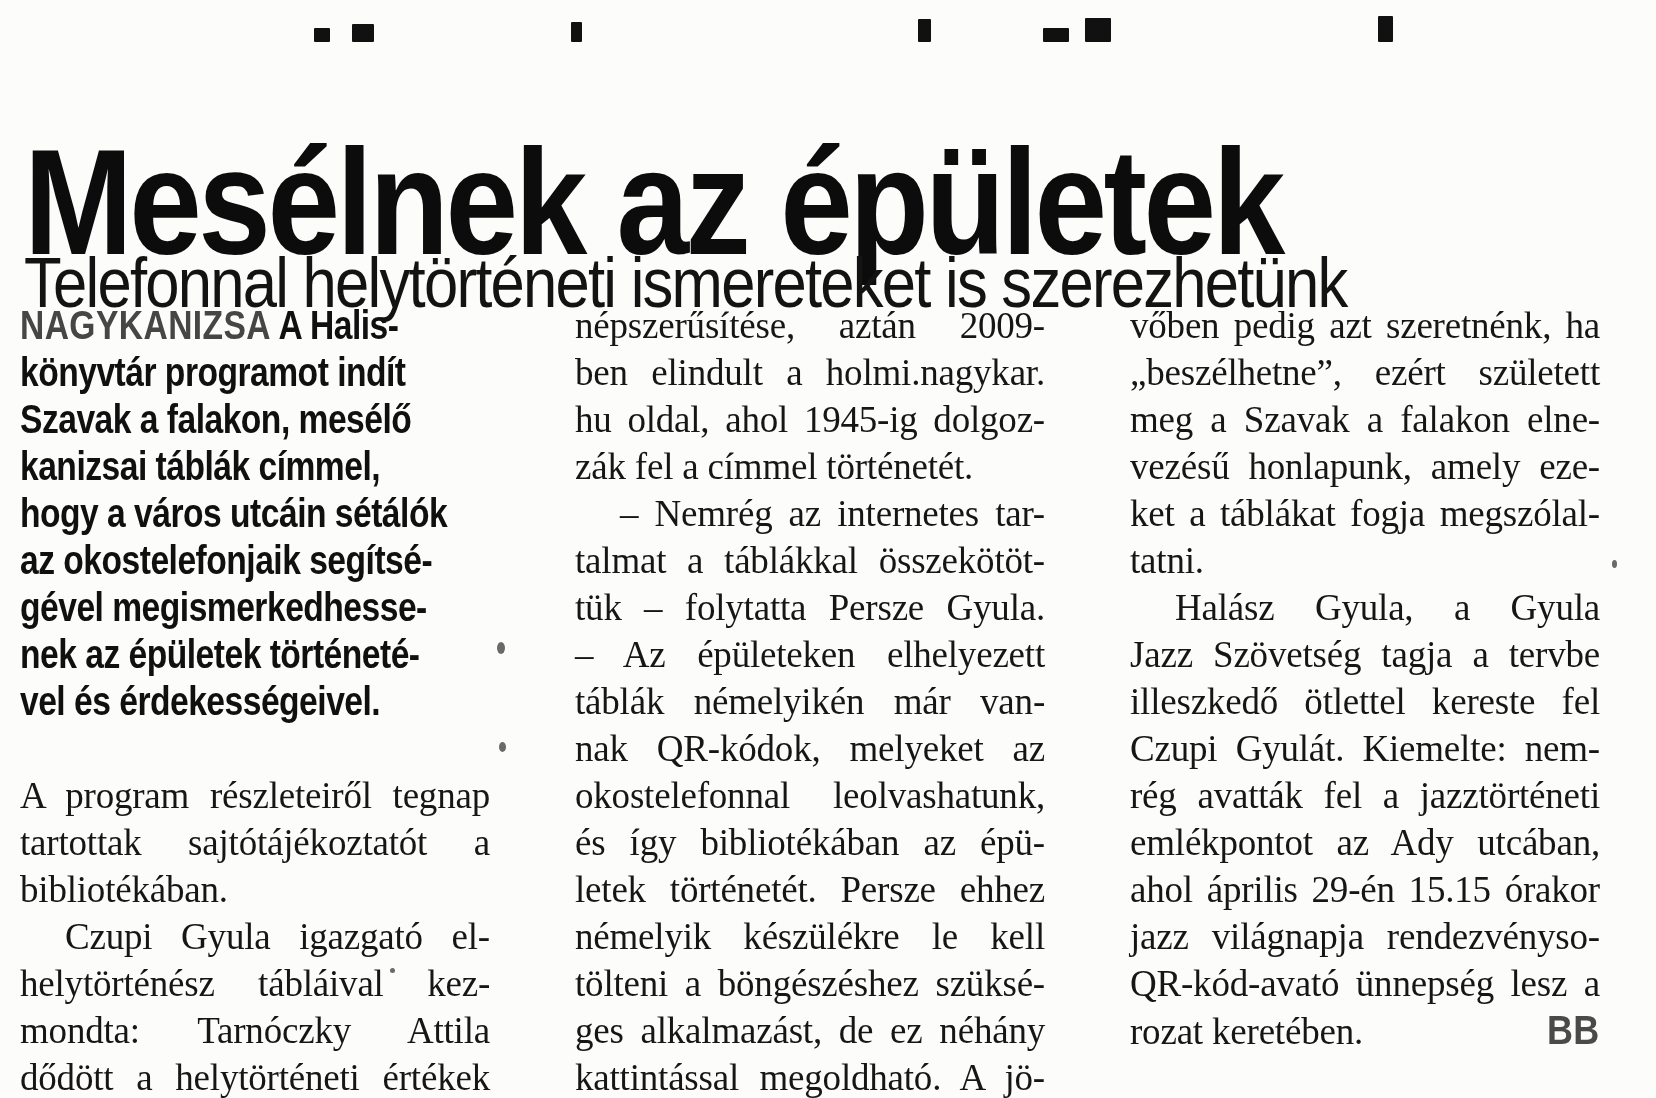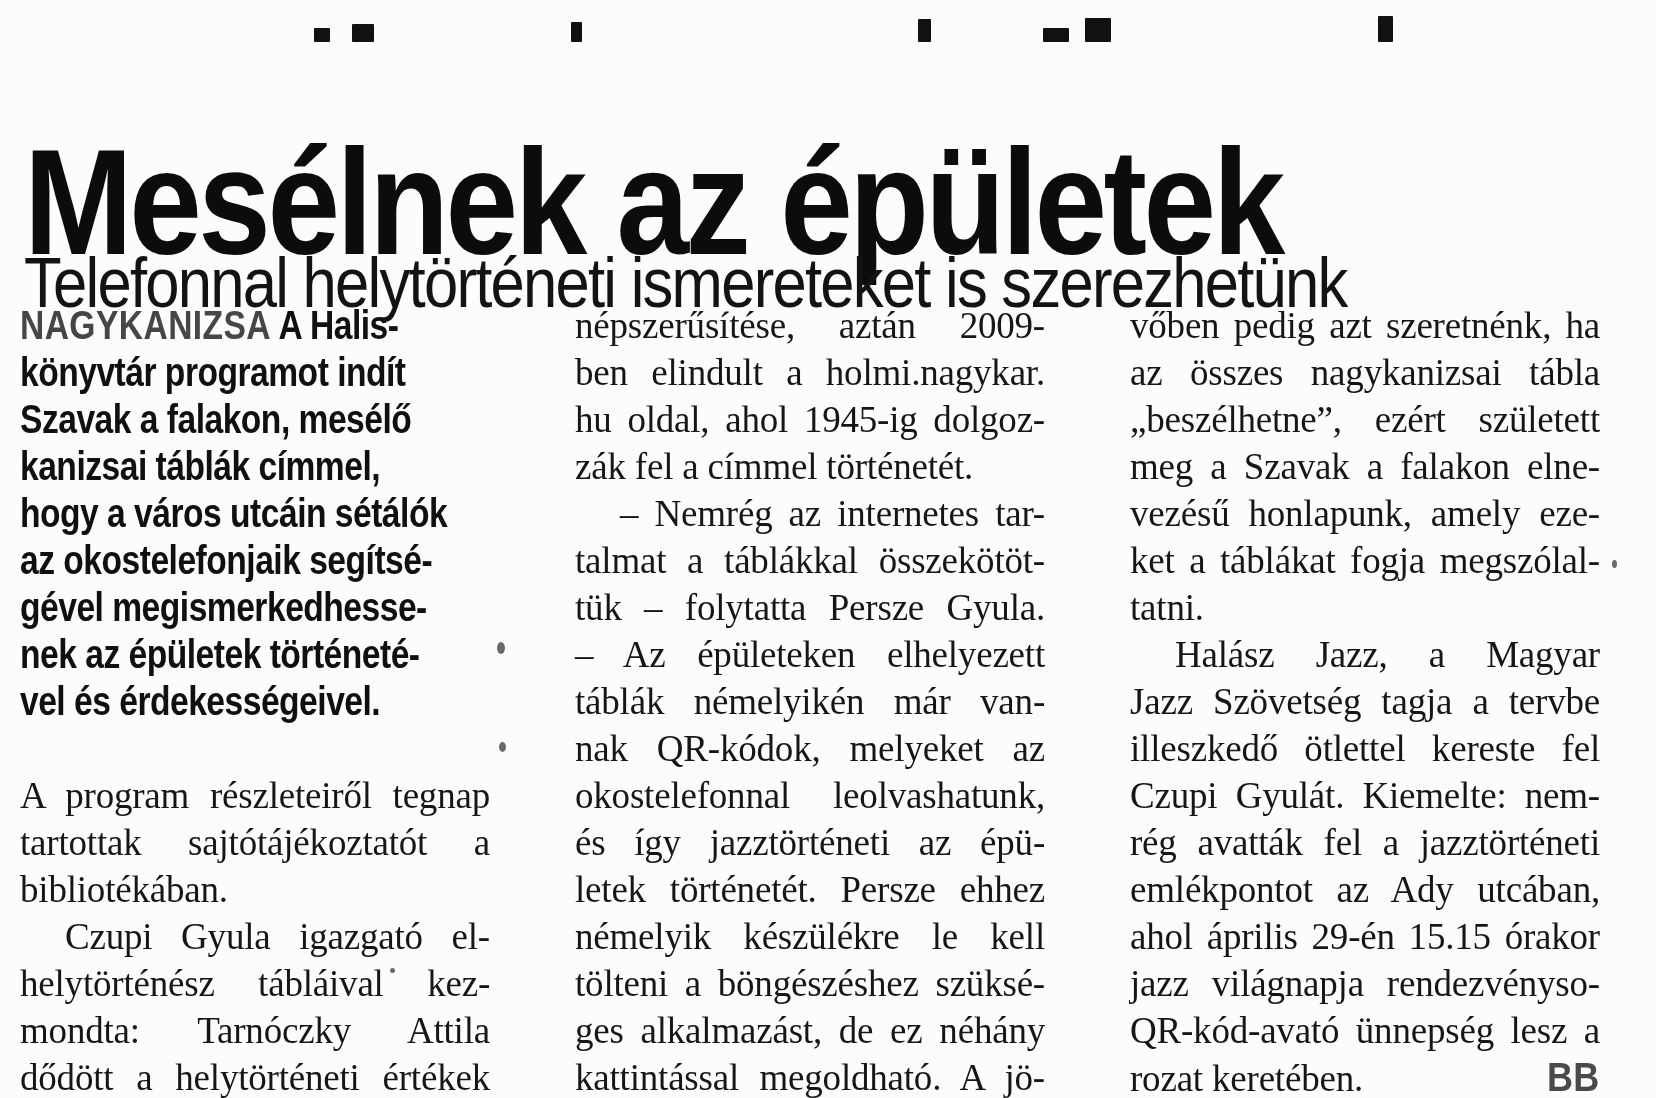--- a/index.html
+++ b/index.html
@@ -124,36 +124,35 @@
       <div class="line body just">ben elindult a holmi.nagykar.</div>
       <div class="line body just">hu oldal, ahol 1945-ig dolgoz-</div>
       <div class="line body">zák fel a címmel történetét.</div>
       <div class="line body just ind">– Nemrég az internetes tar-</div>
       <div class="line body just">talmat a táblákkal összekötöt-</div>
       <div class="line body just">tük – folytatta Persze Gyula.</div>
       <div class="line body just">– Az épületeken elhelyezett</div>
       <div class="line body just">táblák némelyikén már van-</div>
       <div class="line body just">nak QR-kódok, melyeket az</div>
       <div class="line body just">okostelefonnal leolvashatunk,</div>
-      <div class="line body just">és így jazztörténeti az épü-</div>
+      <div class="line body just">és így bibliotékában az épü-</div>
       <div class="line body just">letek történetét. Persze ehhez</div>
       <div class="line body just">némelyik készülékre le kell</div>
       <div class="line body just">tölteni a böngészéshez szüksé-</div>
       <div class="line body just">ges alkalmazást, de ez néhány</div>
       <div class="line body just">kattintással megoldható. A jö-</div>
     </div>
     <div class="col">
       <div class="line body just">vőben pedig azt szeretnénk, ha</div>
-      <div class="line body just">az összes nagykanizsai tábla</div>
       <div class="line body just">„beszélhetne”, ezért született</div>
       <div class="line body just">meg a Szavak a falakon elne-</div>
       <div class="line body just">vezésű honlapunk, amely eze-</div>
       <div class="line body just">ket a táblákat fogja megszólal-</div>
       <div class="line body">tatni.</div>
-      <div class="line body just ind">Halász Jazz, a Magyar</div>
+      <div class="line body just ind">Halász Gyula, a Gyula</div>
       <div class="line body just">Jazz Szövetség tagja a tervbe</div>
       <div class="line body just">illeszkedő ötlettel kereste fel</div>
       <div class="line body just">Czupi Gyulát. Kiemelte: nem-</div>
       <div class="line body just">rég avatták fel a jazztörténeti</div>
       <div class="line body just">emlékpontot az Ady utcában,</div>
       <div class="line body just">ahol április 29-én 15.15 órakor</div>
       <div class="line body just">jazz világnapja rendezvényso-</div>
       <div class="line body just">QR-kód-avató ünnepség lesz a</div>
       <div class="line body sigline">
         <span>rozat keretében.</span>

